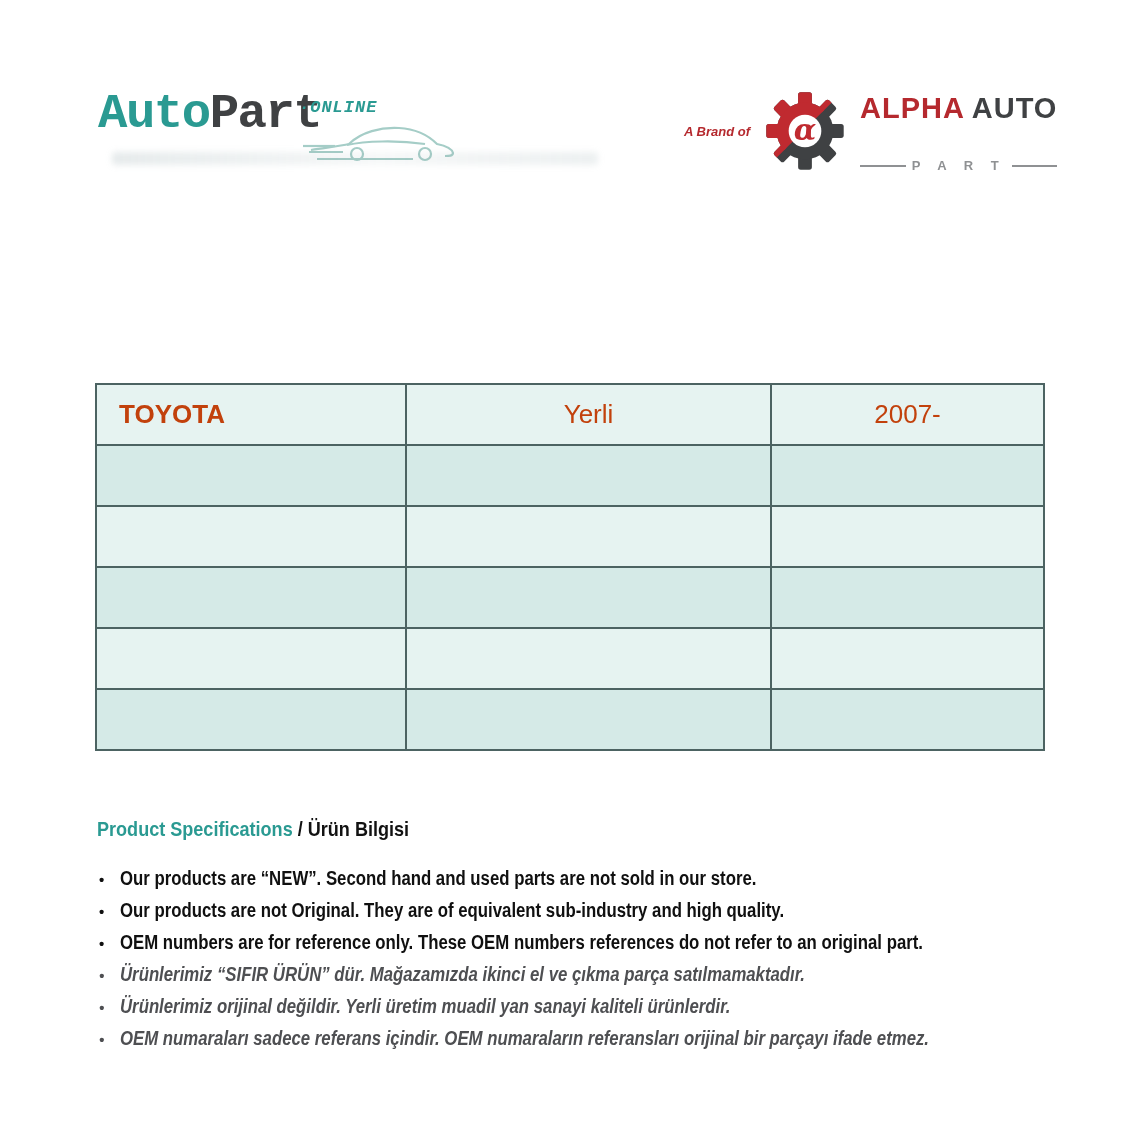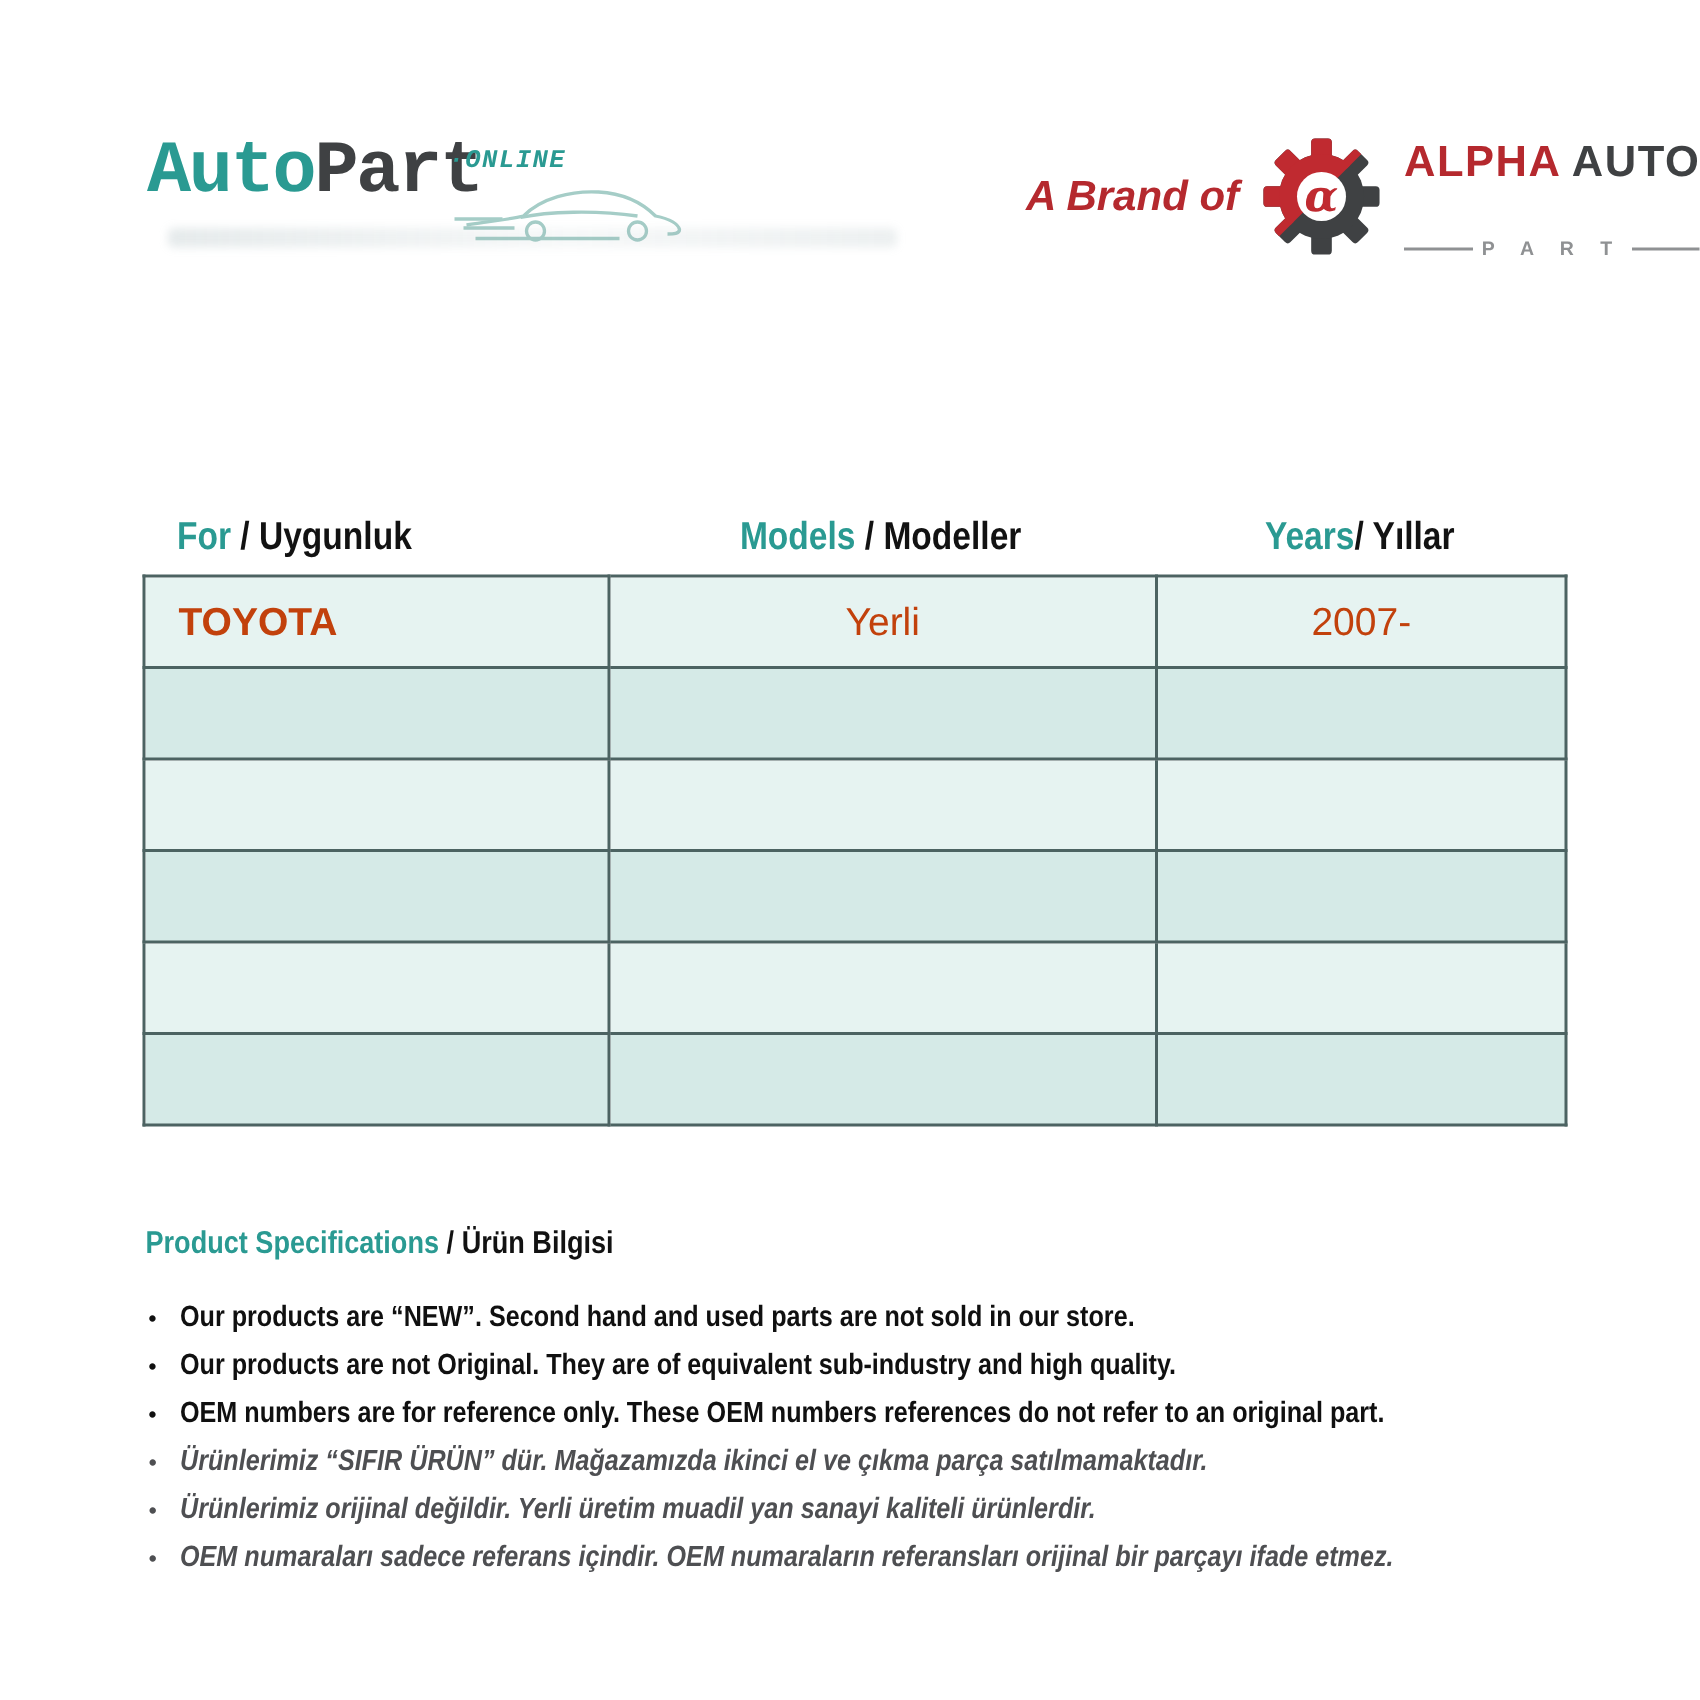--- a/index.html
+++ b/index.html
@@ -27,21 +27,21 @@
   .logo-car{position:absolute;left:203px;top:31px;}
   .logo-car path,.logo-car circle{stroke:var(--car_teal,#a5cdc7);fill:none;}
   .smudge{
     position:absolute;left:14px;top:62px;width:486px;height:13px;
     background:linear-gradient(90deg,rgba(140,162,166,.22),rgba(140,162,166,.08) 55%,rgba(140,162,166,.16));
     filter:blur(3px);border-radius:4px;
   }
 
   .brand-right{position:absolute;left:684px;top:88px;display:flex;align-items:center;gap:12px;}
   .brand-prefix{
-    font-size:28px;font-weight:bold;font-style:italic;
+    font-size:13px;font-weight:bold;font-style:italic;
     color:var(--red,#b5292e);white-space:nowrap;
   }
   .gear-dark{fill:var(--logo_dark,#3b3b3d);}
   .gear-red{fill:var(--red_gear,#c02a30);}
   .alpha-glyph{fill:var(--red_gear,#c02a30);font-family:"DejaVu Serif",serif;}
   .brand-text{display:flex;flex-direction:column;margin-top:4px;gap:30px;}
   .brand-name{font-size:29px;font-weight:bold;letter-spacing:1px;line-height:1.1;white-space:nowrap;}
   .brand-alpha{color:var(--red,#b5292e);}
   .brand-auto{color:var(--logo_dark,#3b3b3d);}
   .brand-part-row{display:flex;align-items:center;margin-top:4px;color:var(--part_gray,#8f9193);}
@@ -148,31 +148,20 @@
       </div>
       <div class="brand-part-row">
         <span class="rule"></span>
         <span class="brand-part-letters">P A R T</span>
         <span class="rule"></span>
       </div>
     </div>
   </div>
 
 
-  <div class="table-head">
-    <div class="th-cell th-0">
-      <span class="cond"><span class="t-teal">For</span><span class="t-dark"> / </span><span class="t-dark">Uygunluk</span></span>
-    </div>
-    <div class="th-cell th-1">
-      <span class="cond-c"><span class="t-teal">Models</span><span class="t-dark"> / </span><span class="t-dark">Modeller</span></span>
-    </div>
-    <div class="th-cell th-2">
-      <span class="cond-c"><span class="t-teal">Years</span><span class="t-dark">/ </span><span class="t-dark">Yıllar</span></span>
-    </div>
-  </div>
 
   <table class="fit">
     <colgroup>
         <col style="width:310px">
         <col style="width:365px">
         <col style="width:273px">
       </colgroup>
     <tbody>
       <tr>
         <td class="c0">TOYOTA</td>

